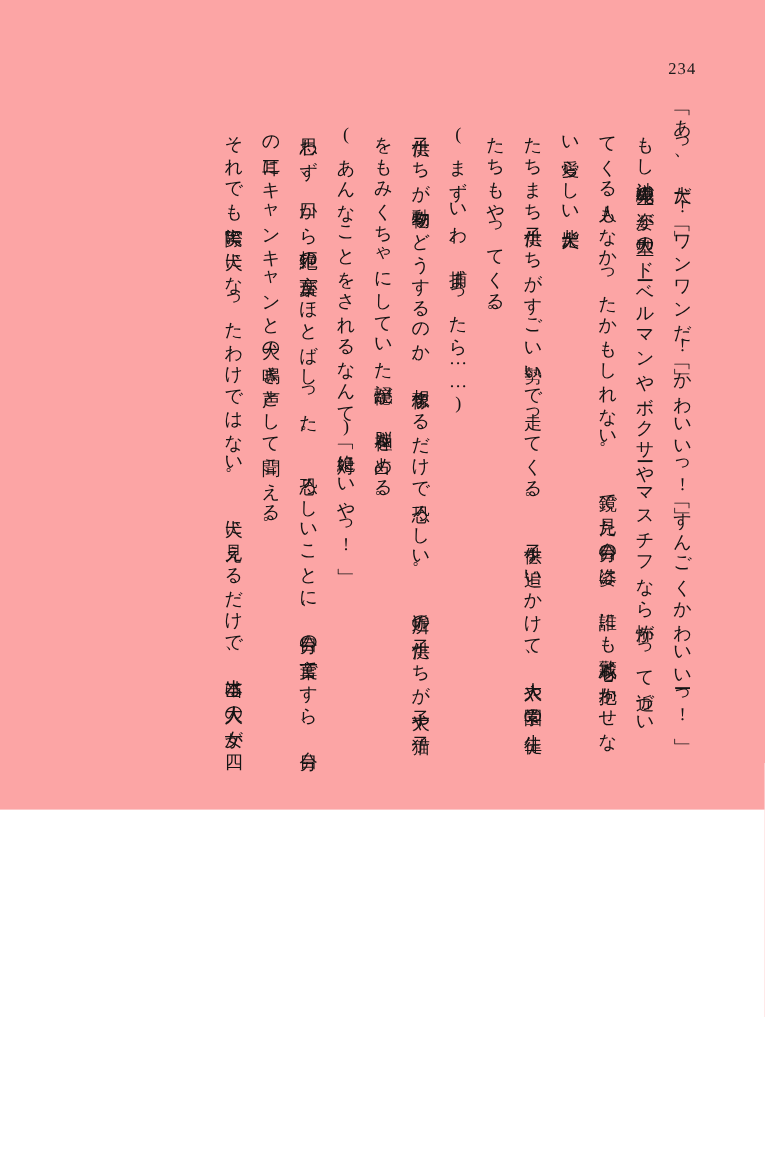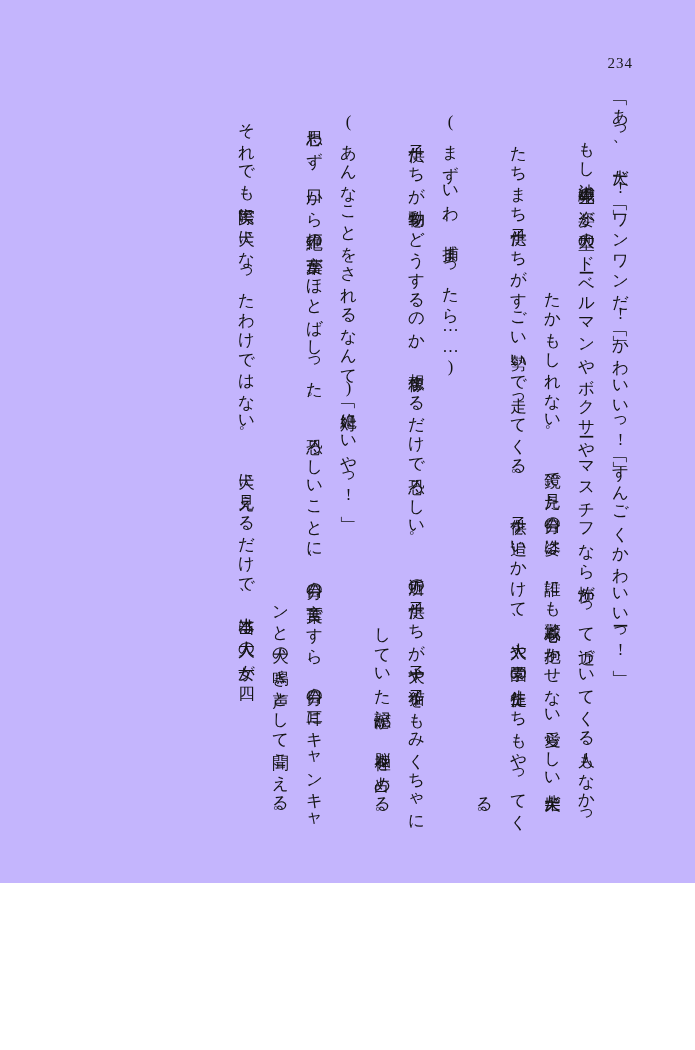--- a/index.html
+++ b/index.html
@@ -10,24 +10,23 @@
   body {
     width: 695px;
     height: 1050px;
     overflow: hidden;
     font-family: "Liberation Serif", serif;
     color: #111111;
   }
   .page {
     position: relative;
     width: 695px;
-    height: 883px;
-    background: #c4b5fd;
+    height: 736px;
+    background: #fca5a5;
     box-sizing: border-box;
-    text-align: right;
   }
   .page-number {
     position: absolute;
     top: 55px;
     right: 62px;
     font-size: 15px;
     letter-spacing: 1px;
     color: #1a1a1a;
     font-family: "Liberation Serif", serif;
   }

